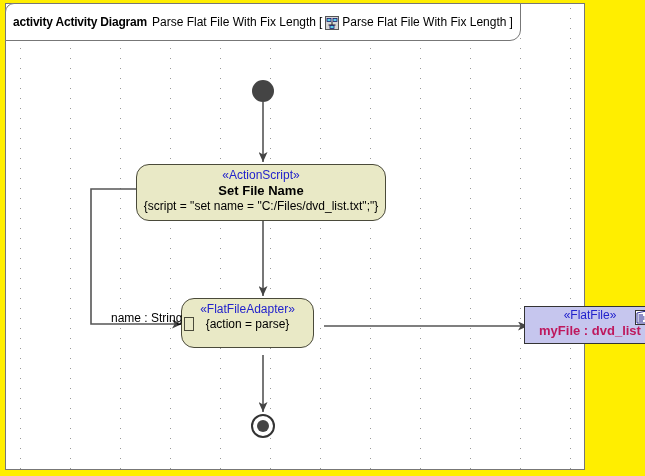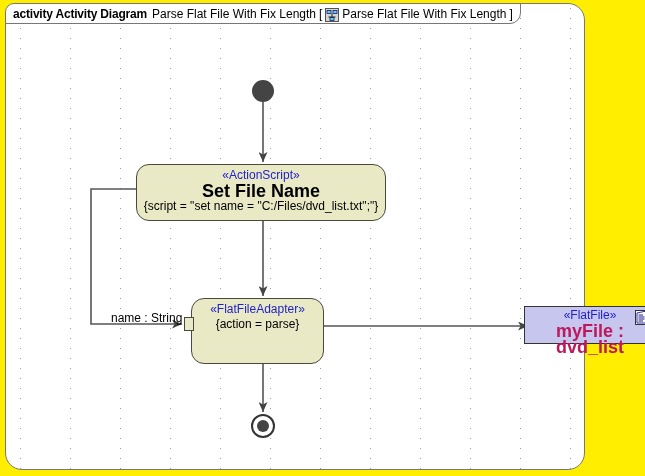--- a/index.html
+++ b/index.html
@@ -25,37 +25,37 @@
 
   
   #activity-frame {
     position: absolute;
     left: 5px;
     top: 3px;
     width: 580px;
     height: 467px;
     box-sizing: border-box;
     border: 1px solid #777777;
-    border-radius: 17px;
+    border-radius: 0;
     background: #ffffff;
     
     background-image:
       radial-gradient(circle at 0.5px 0.5px, #9a9a9a 0.7px, transparent 0.8px),
       radial-gradient(circle at 0.5px 0.5px, #8a8a8a 0.9px, transparent 1.0px);
     background-size: 50px 10px, 50px 50px;
     background-position: 14px 4px, 14px 4px;
     overflow: hidden;
   }
 
   
   #frame-tab {
     position: absolute;
     left: 5px;
     top: 3px;
-    height: 21px;
+    height: 38px;
     box-sizing: border-box;
     border: 1px solid #777777;
     border-top-left-radius: 9px;
     border-bottom-right-radius: 11px;
     background: #ffffff;
     padding: 0 7px 0 7px;
     display: flex;
     align-items: center;
     white-space: nowrap;
     font-size: 12px;
@@ -94,39 +94,39 @@
     z-index: 3;
   }
   .stereotype {
     color: #2222cc;
     font-size: 12px;
     line-height: 15px;
     margin-top: 3px;
   }
   .node-name {
     font-weight: bold;
-    font-size: 18px;
+    font-size: 13px;
     line-height: 16px;
   }
   .node-prop {
     font-size: 12px;
     line-height: 15px;
   }
 
   #node-set-file-name {
     left: 130px;
     top: 160px;
     width: 250px;
     height: 57px;
   }
   #node-parse-fix-length {
-    left: 185px;
+    left: 175px;
     top: 294px;
     width: 133px;
-    height: 66px;
+    height: 50px;
   }
 
   
   #parse-input-pin {
     position: absolute;
     left: 178px;
     top: 313px;
     width: 10px;
     height: 14px;
     box-sizing: border-box;

